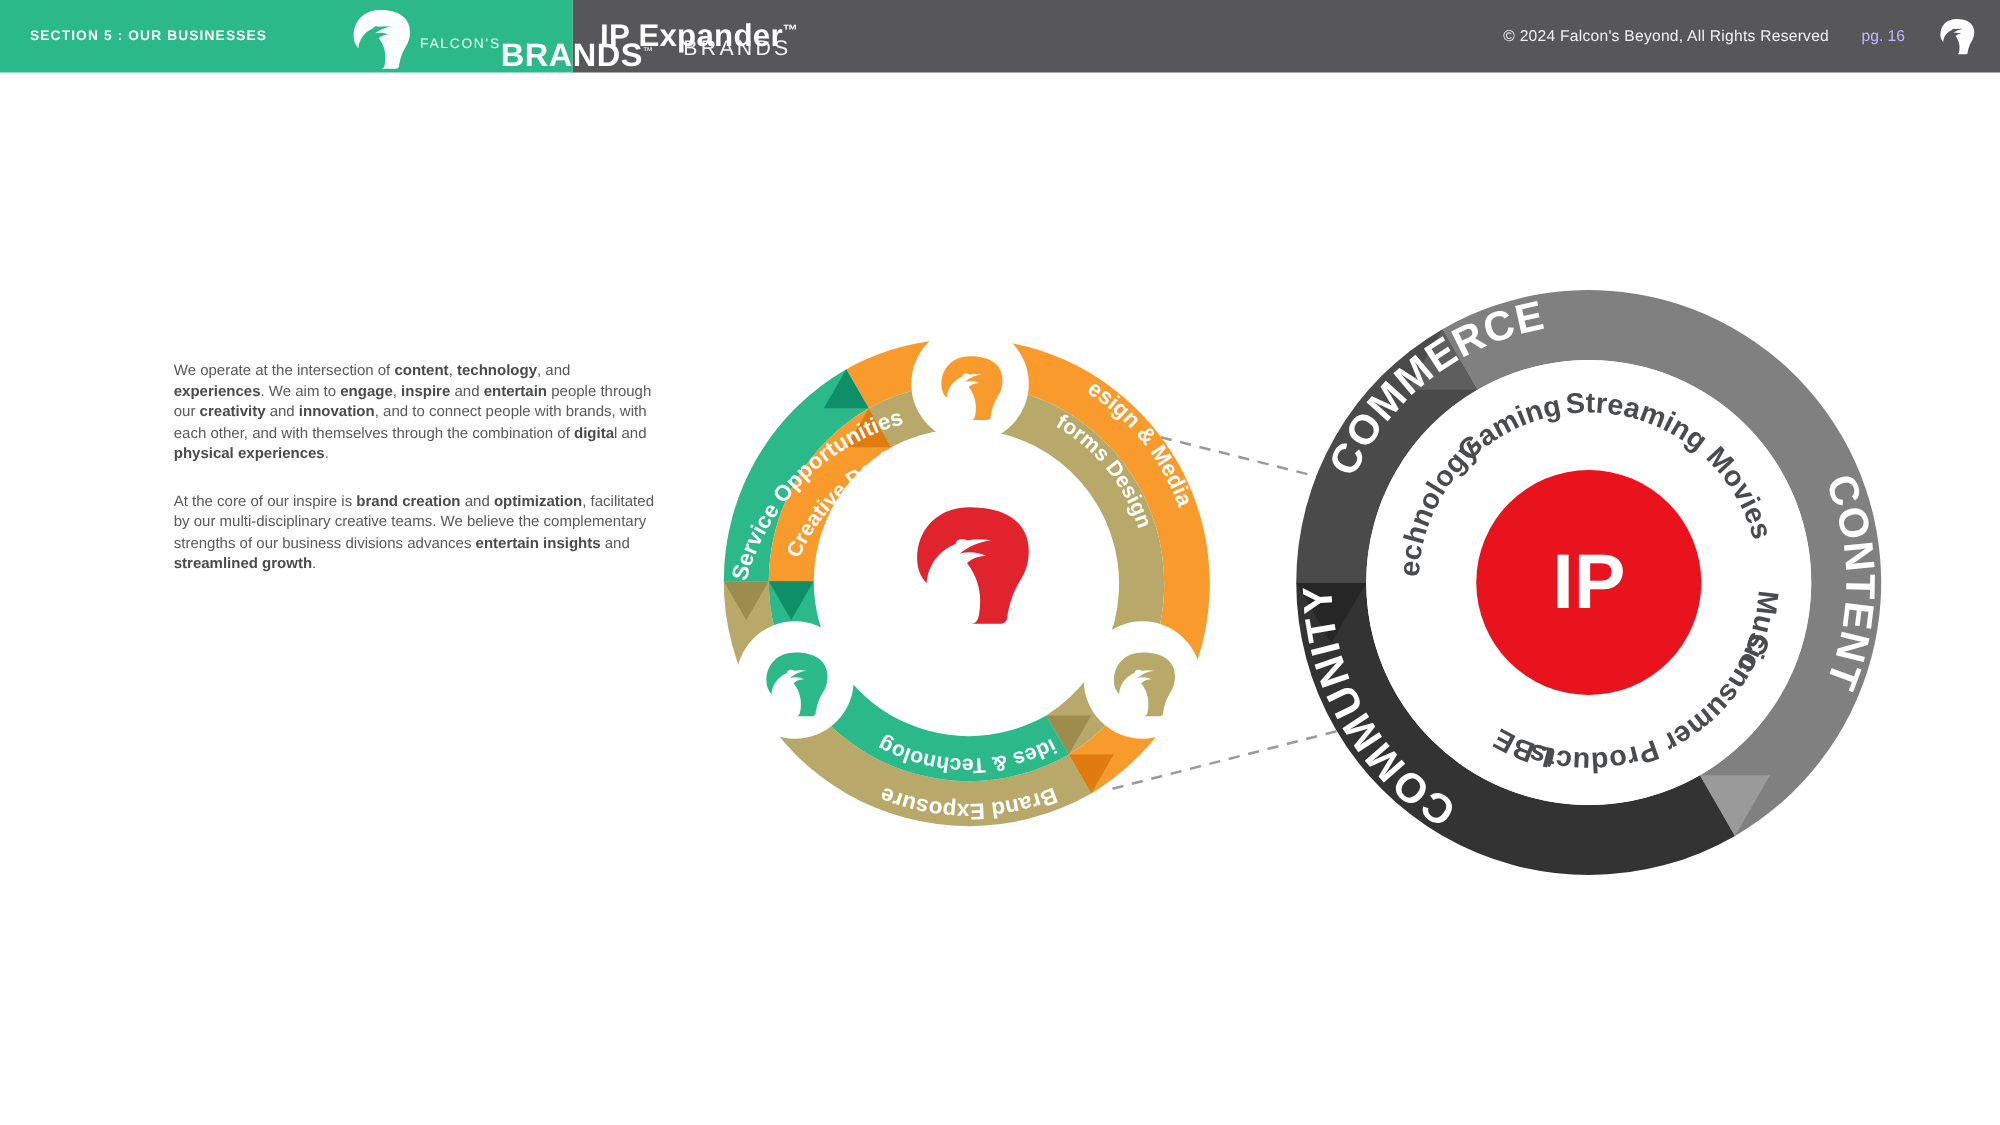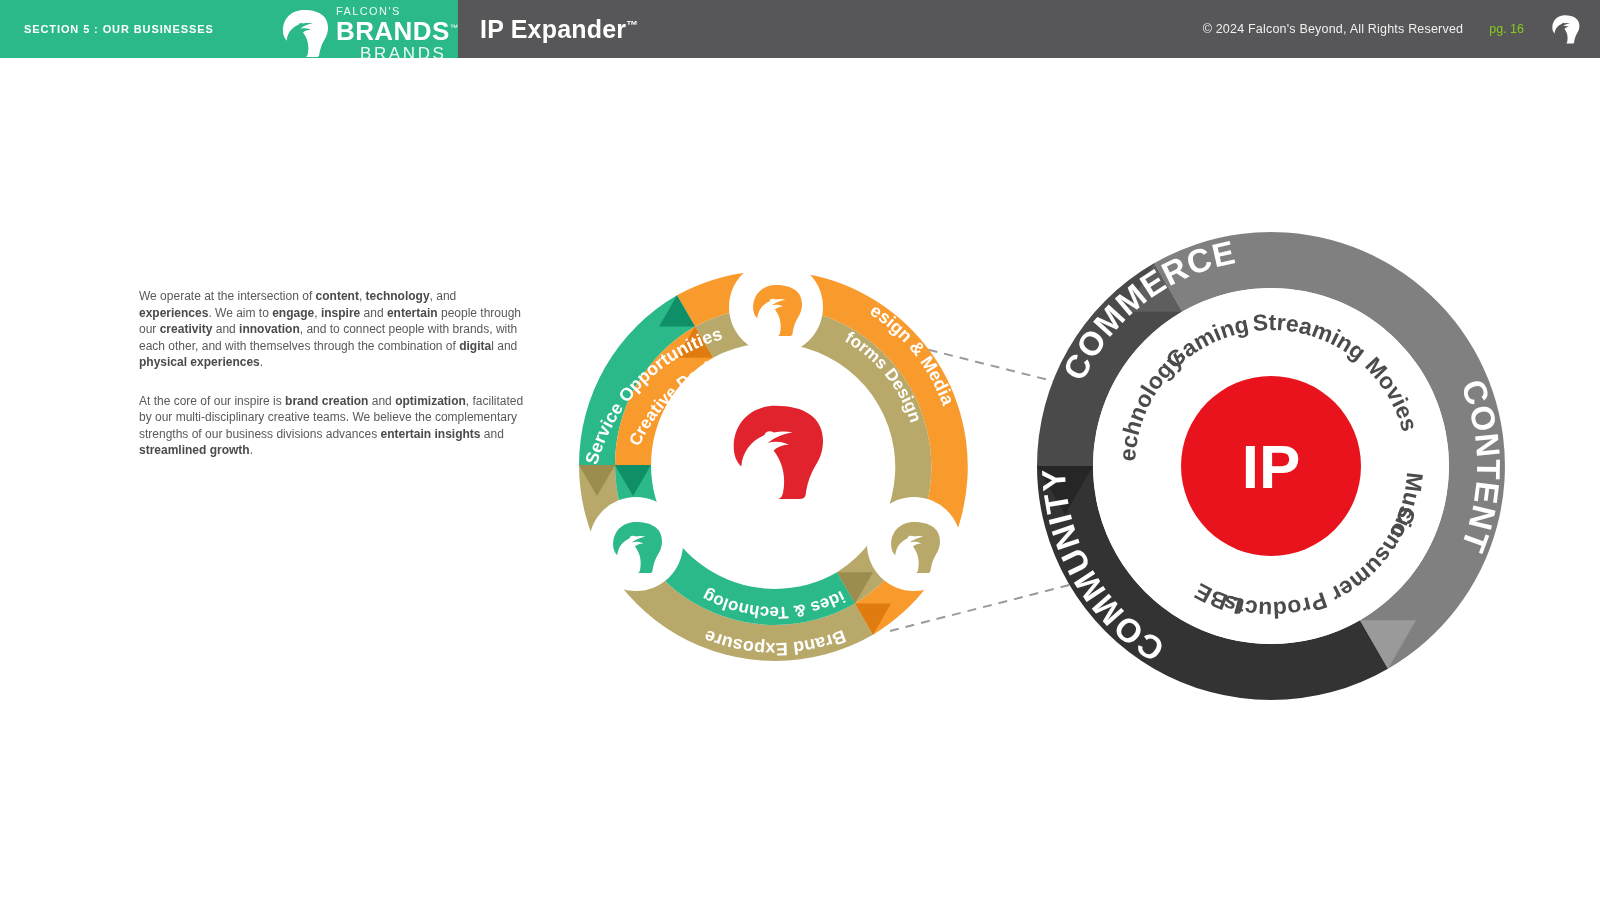--- a/index.html
+++ b/index.html
@@ -46,23 +46,24 @@
     position: absolute;
     left: 280px;
     top: 4px;
     display: flex;
     align-items: center;
     gap: 8px;
   }
   .brand-mark { width: 48px; height: 50px; flex: 0 0 auto; }
   .brand-words {
     display: flex;
-    flex-direction: column;
+    flex-direction: row;
     line-height: 1;
     padding-top: 2px;
+    margin-top: 24px;
   }
   .brand-falcons {
     color: #ffffff;
     font-size: 11px;
     letter-spacing: 1.4px;
     opacity: 0.92;
     font-family: "Liberation Sans", sans-serif;
   }
   .brand-beyond {
     color: #ffffff;
@@ -111,21 +112,21 @@
     align-items: center;
     gap: 26px;
   }
   .copyright {
     color: #f0f0f0;
     font-size: 12.5px;
     letter-spacing: 0.2px;
     white-space: nowrap;
   }
   .pageno {
-    color: #84cc16;
+    color: #c4b5fd;
     font-size: 12.5px;
     white-space: nowrap;
   }
   .header-falcon { width: 30px; height: 30px; }
 
   
   .copy {
     position: absolute;
     left: 139px;
     top: 288px;

